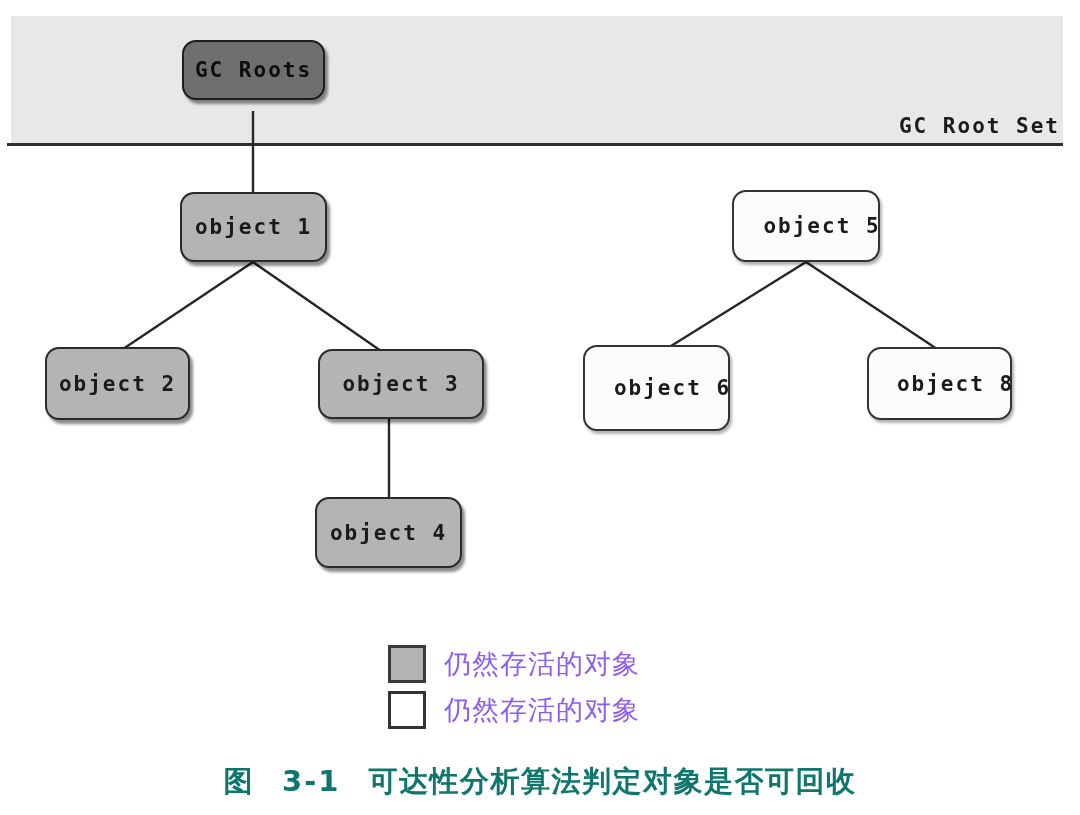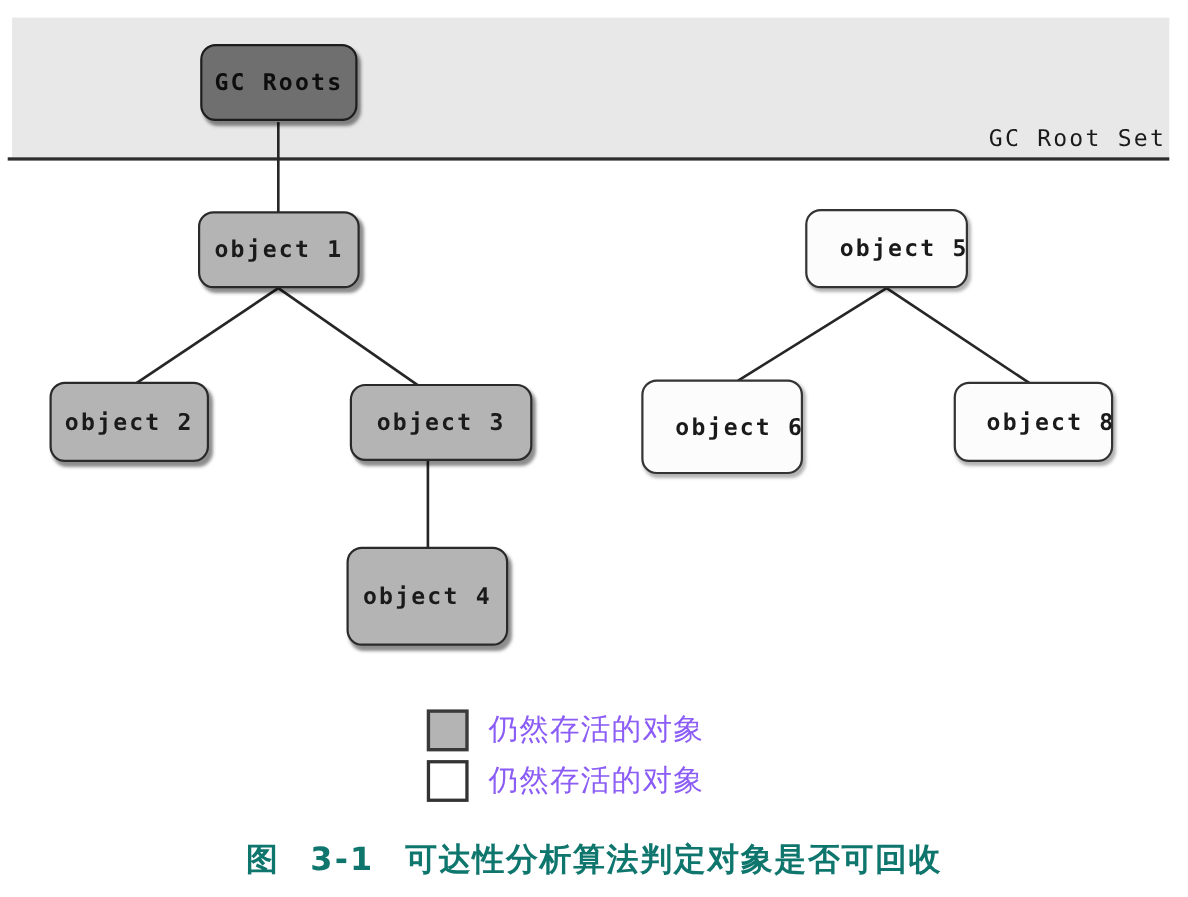--- a/index.html
+++ b/index.html
@@ -33,21 +33,21 @@
     left: 7px; top: 143px;
     width: 1056px; height: 3px;
     background: #2e2e2e;
   }
   .root-set-label {
     position: absolute;
     top: 114px;
     right: 20px;
     font-family: "DejaVu Sans Mono", "Liberation Mono", monospace;
     font-size: 21px;
-    font-weight: 400;
+    font-weight: 700;
     letter-spacing: 2px;
     color: var(--text);
     white-space: nowrap;
     margin-left: 44px;
   }
 
   
   svg.edges {
     position: absolute;
     left: 0; top: 0;
@@ -85,25 +85,25 @@
     border-color: #2a2a2a;
     box-shadow: 3px 4px 3px rgba(0,0,0,0.45);
   }
   .node.collectible {
     background: var(--collectible-fill);
     border-color: #333333;
     box-shadow: 2px 3px 3px rgba(0,0,0,0.3);
     padding-left: 32px;
   }
 
-  .n-gcroots { left: 182px; top: 40px;  width: 143px; height: 70px; }
+  .n-gcroots { left: 182px; top: 40px;  width: 143px; height: 60px; }
   .n-obj1    { left: 180px; top: 192px; width: 147px; height: 70px; }
   .n-obj2    { left: 45px;  top: 347px; width: 145px; height: 73px; }
   .n-obj3    { left: 318px; top: 349px; width: 166px; height: 70px; }
-  .n-obj4    { left: 315px; top: 497px; width: 147px; height: 90px; }
+  .n-obj4    { left: 315px; top: 497px; width: 147px; height: 71px; }
   .n-obj5    { left: 732px; top: 190px; width: 148px; height: 72px; }
   .n-obj6    { left: 583px; top: 345px; width: 147px; height: 86px; text-align: center; }
   .n-obj7    { left: 867px; top: 347px; width: 145px; height: 73px; }
 
   
   .legend {
     position: absolute;
     left: 388px; top: 645px;
     display: flex;
     flex-direction: column;

